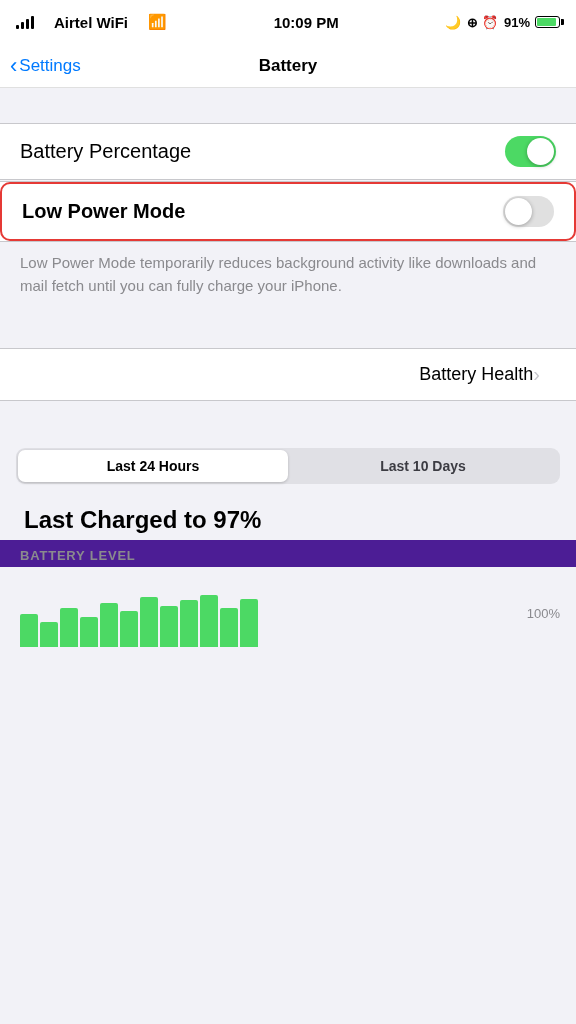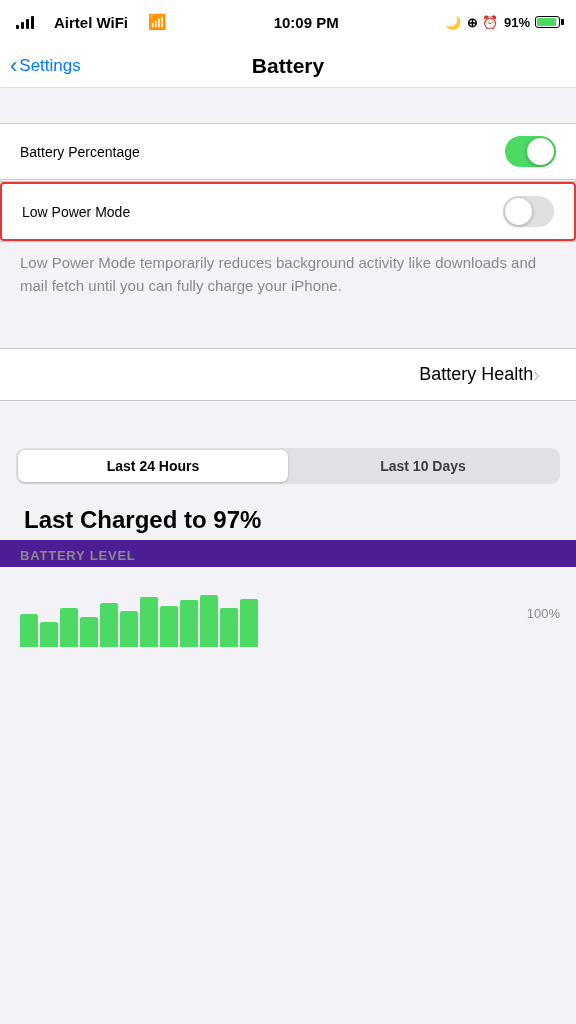--- a/index.html
+++ b/index.html
@@ -98,21 +98,21 @@
       color: #007aff;
       font-size: 17px;
       cursor: pointer;
     }
     .nav-back-chevron {
       font-size: 22px;
       margin-right: 2px;
       color: #007aff;
     }
     .nav-title {
-      font-size: 21px;
+      font-size: 17px;
       font-weight: 700;
       color: #000;
     }
 
     
     .section-spacer {
       height: 35px;
       background: #f2f2f7;
     }
 
@@ -126,21 +126,21 @@
     .settings-row {
       display: flex;
       align-items: center;
       justify-content: space-between;
       padding: 12px 20px;
       background: #fff;
       min-height: 50px;
     }
 
     .settings-row-label {
-      font-size: 14px;
+      font-size: 20px;
       color: #000;
     }
 
     
     .toggle-switch {
       width: 51px;
       height: 31px;
       border-radius: 16px;
       position: relative;
       cursor: pointer;
@@ -165,21 +165,22 @@
     .toggle-switch.on .toggle-knob {
       left: 22px;
     }
     .toggle-switch.off .toggle-knob {
       left: 2px;
     }
 
     
     .low-power-row {
       border: 2.5px solid #e53935 !important;
-      border-radius: 4px;
+      border-radius: 10px;
+      font-weight: bold;
     }
 
     
     .description-text {
       padding: 10px 20px 16px 20px;
       background: #f2f2f7;
       font-size: 15px;
       color: #8a8a8e;
       line-height: 1.5;
     }

